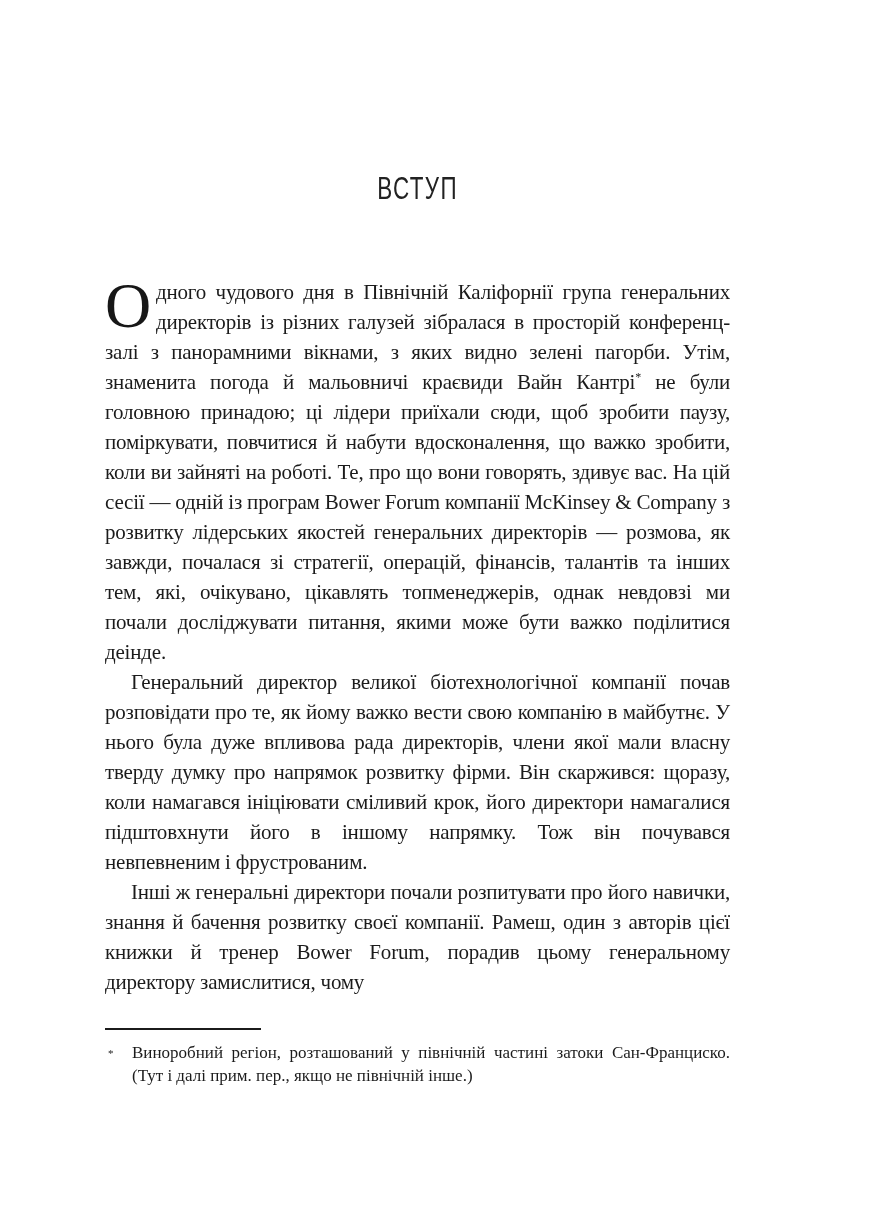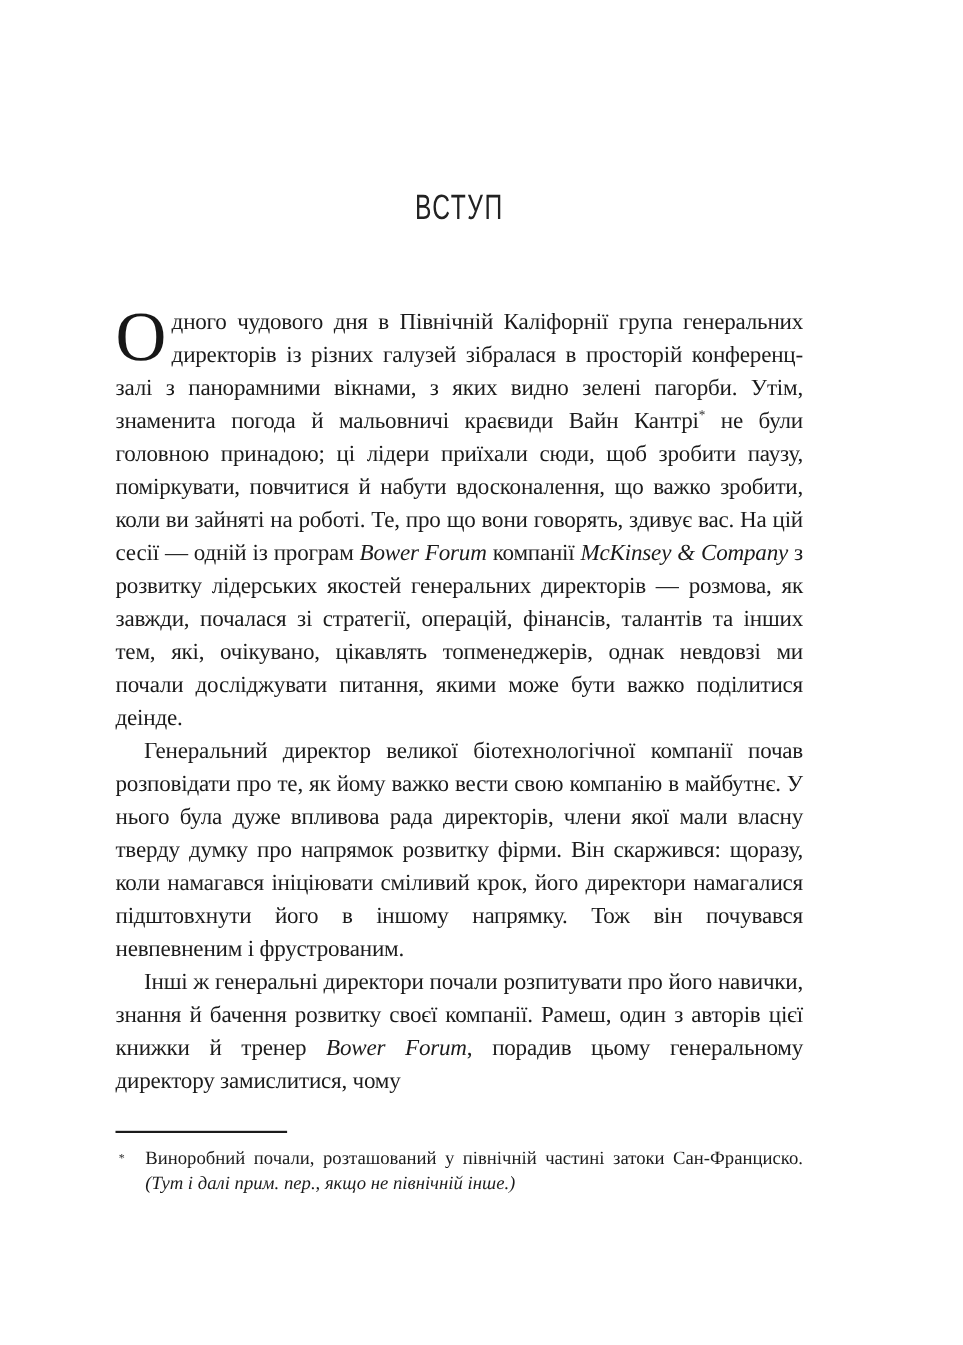--- a/index.html
+++ b/index.html
@@ -48,21 +48,21 @@
     float: left;
     font-size: 64px;
     line-height: 54px;
     height: 58px;
     width: 44px;
     margin-right: 7px;
     margin-top: 2px;
     color: #171717;
   }
 
-  .italic { font-style: italic; }
+  .italic { }
 
   sup.fn-ref {
     font-size: 12px;
     line-height: 0;
     vertical-align: super;
   }
 
   .footnote-block {
     position: absolute;
     top: 1028px; left: 105px; width: 625px;
@@ -104,17 +104,17 @@
     </p>
     <p class="para indent">
       <span><span>Інші ж генеральні директори почали розпитувати про його навички, знання й бачення розвитку своєї компанії. Рамеш, один з авторів цієї книжки й тренер </span><span class="italic">Bower Forum</span><span>, порадив цьому генеральному директору замислитися, чому</span></span>
     </p>
   </main>
 
   <div class="footnote-block">
     <div class="fn-rule"></div>
     <div class="fn-body">
       <span class="fn-marker">*</span>
-      <span><span>Виноробний почали, розташований у північній частині затоки Сан-Франциско. </span><span class="italic">(Тут і далі прим. пер., якщо не північній інше.)</span></span>
+      <span><span>Виноробний регіон, розташований у північній частині затоки Сан-Франциско. </span><span class="italic">(Тут і далі прим. пер., якщо не північній інше.)</span></span>
     </div>
   </div>
 
 </div>
 
 </body></html>

